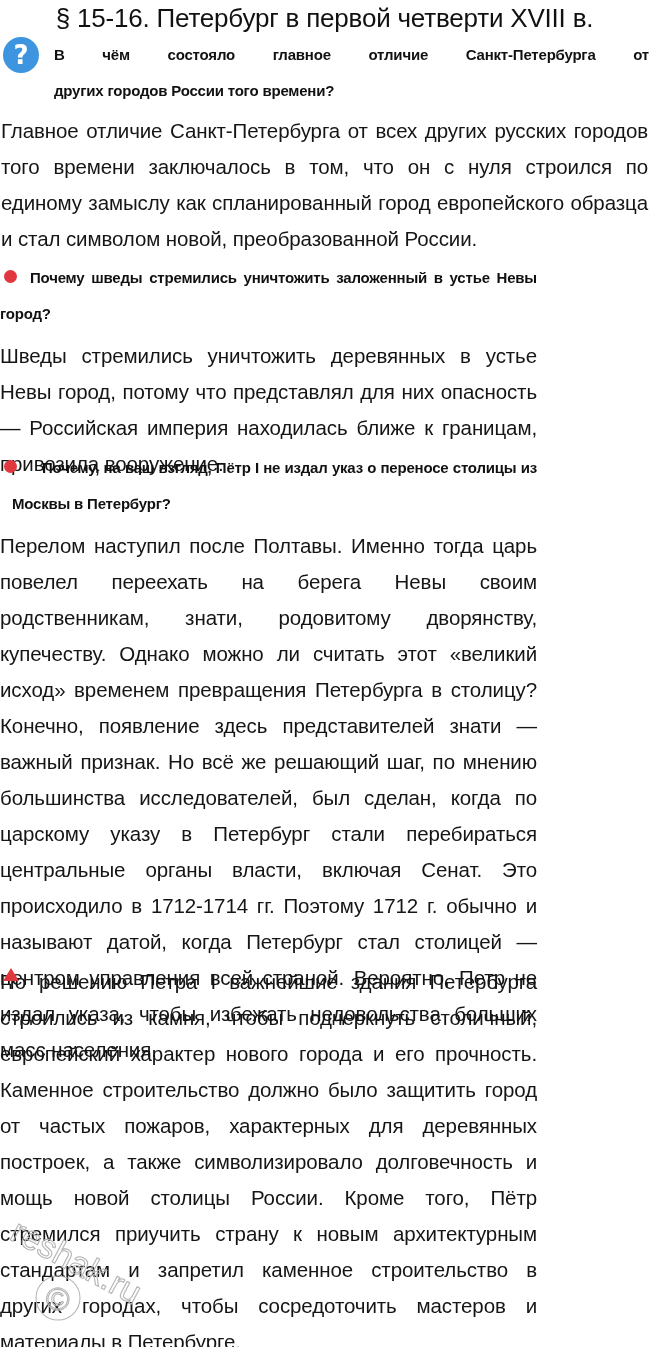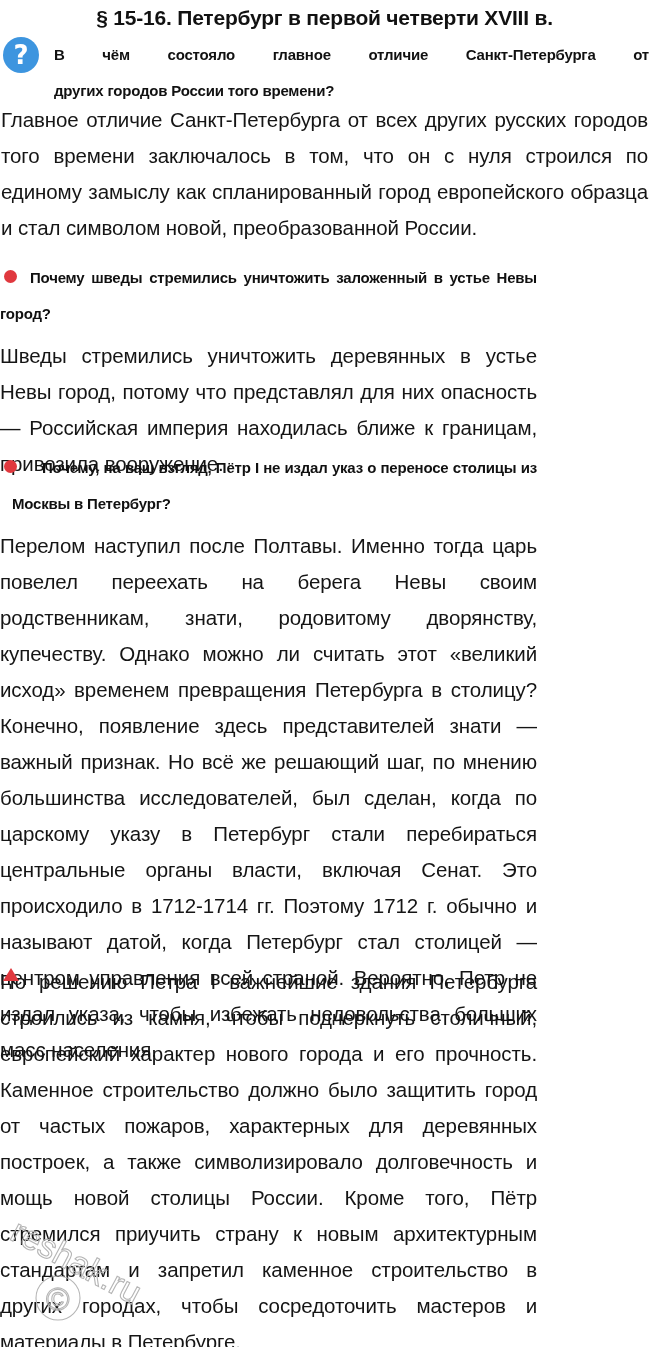--- a/index.html
+++ b/index.html
@@ -20,22 +20,22 @@
       left: 0;
       top: 0;
       width: 649px;
     }
     .title {
       position: absolute;
       left: 0;
       top: 2px;
       width: 649px;
       text-align: center;
-      font-weight: bold;
-      font-size: 21px;
+      font-weight: normal;
+      font-size: 26px;
       line-height: 32px;
       letter-spacing: -0.2px;
     }
     .q-block {
       position: absolute;
       left: 0;
       width: 537px;
     }
     .heading {
       font-weight: bold;
@@ -111,21 +111,21 @@
     <div style="position:absolute; left:54px; top:37px; width:595px;">
       <p class="heading" style="text-align:justify; text-align-last:justify;">
         <span>В чём состояло главное отличие Санкт-Петербурга от</span>
       </p>
     </div>
     <div style="position:absolute; left:54px; top:73px; width:595px;">
       <p class="heading">
         <span>других городов России того времени?</span>
       </p>
     </div>
-    <div style="position:absolute; left:1px; top:102px; width:647px;">
+    <div style="position:absolute; left:1px; top:113px; width:647px;">
       <p class="answer">Главное отличие Санкт-Петербурга от всех других русских городов того времени заключалось в том, что он с нуля строился по единому замыслу как спланированный город европейского образца и стал символом новой, преобразованной России.</p>
     </div>
   </div>
 
   <div class="q-block" style="top:260px;">
     <div class="dot"></div>
     <p class="heading" style="text-indent:30px;">
       <span>Почему шведы стремились уничтожить заложенный в устье Невы город?</span>
     </p>
     <p class="answer" style="margin-top:6px;">Шведы стремились уничтожить деревянных в устье Невы город, потому что представлял для них опасность — Российская империя находилась ближе к границам, привозила вооружение.</p>

